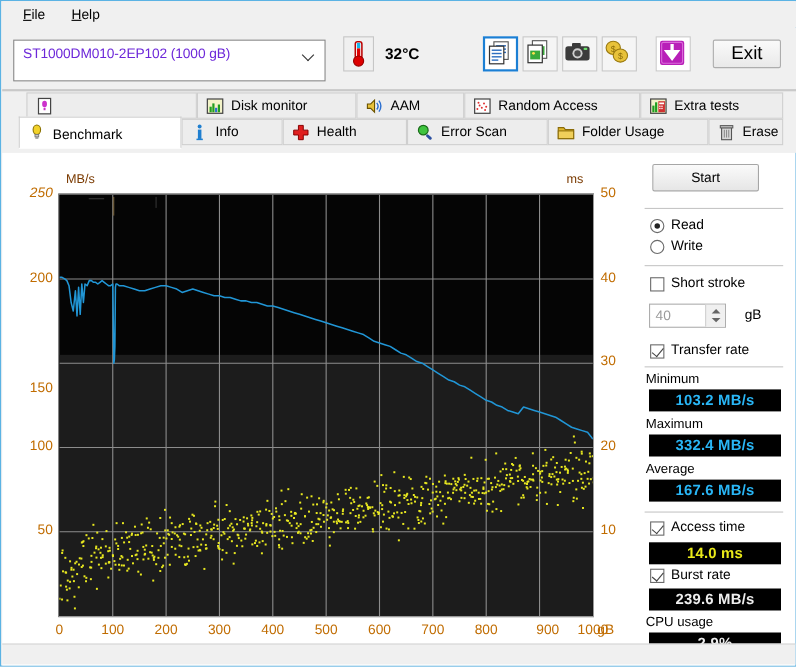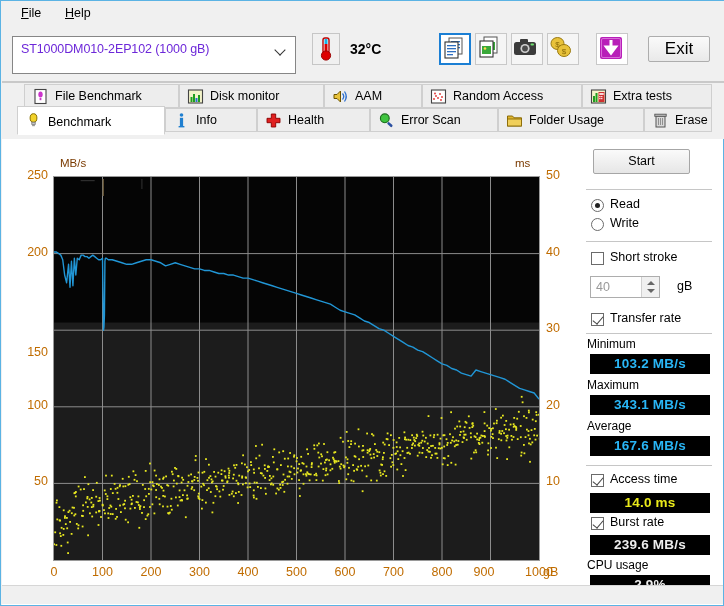--- a/index.html
+++ b/index.html
@@ -207,21 +207,20 @@
     <div class="tabrow-line"></div>
 
     <div class="tab r1" style="left:22px;width:155px">
       <span class="ico">
         <svg width="17" height="17" viewBox="0 0 17 17">
             <rect x="3" y="1.5" width="11" height="14" fill="#fff" stroke="#444" stroke-width="1.1"></rect>
             <ellipse cx="8.5" cy="6.5" rx="2.2" ry="3" fill="#cc33cc"></ellipse>
             <rect x="7.6" y="10" width="1.8" height="2.2" fill="#cc33cc"></rect>
           </svg>
       </span>
-      <span class="lbl">File Benchmark</span>
     </div>
     <div class="tab r1" style="left:177px;width:145px">
       <span class="ico">
         <svg width="17" height="17" viewBox="0 0 17 17">
             <rect x="1.5" y="2" width="14" height="13" fill="#f3f3c9" stroke="#444" stroke-width="1.1"></rect>
             <rect x="3.5" y="9" width="2" height="5" fill="#1f9e1f"></rect>
             <rect x="6" y="6" width="2" height="8" fill="#1f9e1f"></rect>
             <rect x="8.5" y="10" width="2" height="4" fill="#2b6fd0"></rect>
             <rect x="11" y="7" width="2" height="7" fill="#1f9e1f"></rect>
           </svg>
@@ -1126,40 +1125,40 @@
             <rect x="48.5" y="2" width="1.4" height="17" fill="#6b5a3a"></rect>
             <rect x="87.3" y="2" width="1.2" height="10" fill="#2b2b2b"></rect>
           </svg>
       </div>
 
       <div id="yticks">
           <div class="ytick" style="left: 0px; width: 38px; top: 329.4px;">50</div>
           <div class="ytick" style="left: 0px; width: 38px; top: 252.8px;">100</div>
           <div class="ytick" style="left: 0px; width: 38px; top: 176.2px; margin-top: 24px;">150</div>
           <div class="ytick" style="left: 0px; width: 38px; top: 99.6px;">200</div>
-          <div class="ytick" style="left: 0px; width: 38px; top: 23px;">250</div>
+          <div class="ytick" style="left: 0px; width: 38px; top: 23px; font-style: italic;">250</div>
         </div>
       <div id="y2ticks">
           <div class="ytickR" style="left: 536px; width: 32px; top: 329.4px;">10</div>
           <div class="ytickR" style="left: 536px; width: 32px; top: 252.8px;">20</div>
           <div class="ytickR" style="left: 536px; width: 32px; top: 176.2px;">30</div>
           <div class="ytickR" style="left: 536px; width: 32px; top: 99.6px;">40</div>
           <div class="ytickR" style="left: 536px; width: 32px; top: 23px;">50</div>
         </div>
       <div id="xticks">
           <div class="xtick" style="width: 44px; left: 22px; top: 420px;">0</div>
           <div class="xtick" style="width: 44px; left: 70.5px; top: 420px;">100</div>
           <div class="xtick" style="width: 44px; left: 119px; top: 420px;">200</div>
           <div class="xtick" style="width: 44px; left: 167.5px; top: 420px;">300</div>
           <div class="xtick" style="width: 44px; left: 216px; top: 420px;">400</div>
           <div class="xtick" style="width: 44px; left: 264.5px; top: 420px;">500</div>
           <div class="xtick" style="width: 44px; left: 313px; top: 420px;">600</div>
           <div class="xtick" style="width: 44px; left: 361.5px; top: 420px;">700</div>
           <div class="xtick" style="width: 44px; left: 410px; top: 420px;">800</div>
-          <div class="xtick" style="width: 44px; left: 452px; top: 420px;">900</div>
+          <div class="xtick" style="width: 44px; left: 466px; top: 420px;">900</div>
           <div class="xtick" style="width: 44px; left: 507px; top: 420px;">1000</div>
         </div>
       <div class="unit-gb" style="left:533px;top:420px">gB</div>
     </div>
 
     <div class="panel">
       <div class="startbtn">Start</div>
 
       <div class="hsep" style="top:46px"></div>
 
@@ -1188,21 +1187,21 @@
         <span class="cb on" style="left:9px;top:170px"></span>
         <span class="ptxt" style="left:28px;top:168px">Transfer rate</span>
       </div>
 
       <div class="hsep" style="top:190px"></div>
 
       <div class="caplbl" style="top:194px">Minimum</div>
       <div class="lcd cyan" style="top:211px">103.2 MB/s</div>
 
       <div class="caplbl" style="top:235px">Maximum</div>
-      <div class="lcd cyan" style="top:252px">343.1 MB/s</div>
+      <div class="lcd cyan" style="top:252px">332.4 MB/s</div>
 
       <div class="caplbl" style="top:276px">Average</div>
       <div class="lcd cyan" style="top:293px">167.6 MB/s</div>
 
       <div class="hsep" style="top:322px"></div>
 
       <div>
         <span class="cb on" style="left:9px;top:331px"></span>
         <span class="ptxt" style="left:28px;top:329px">Access time</span>
       </div>

